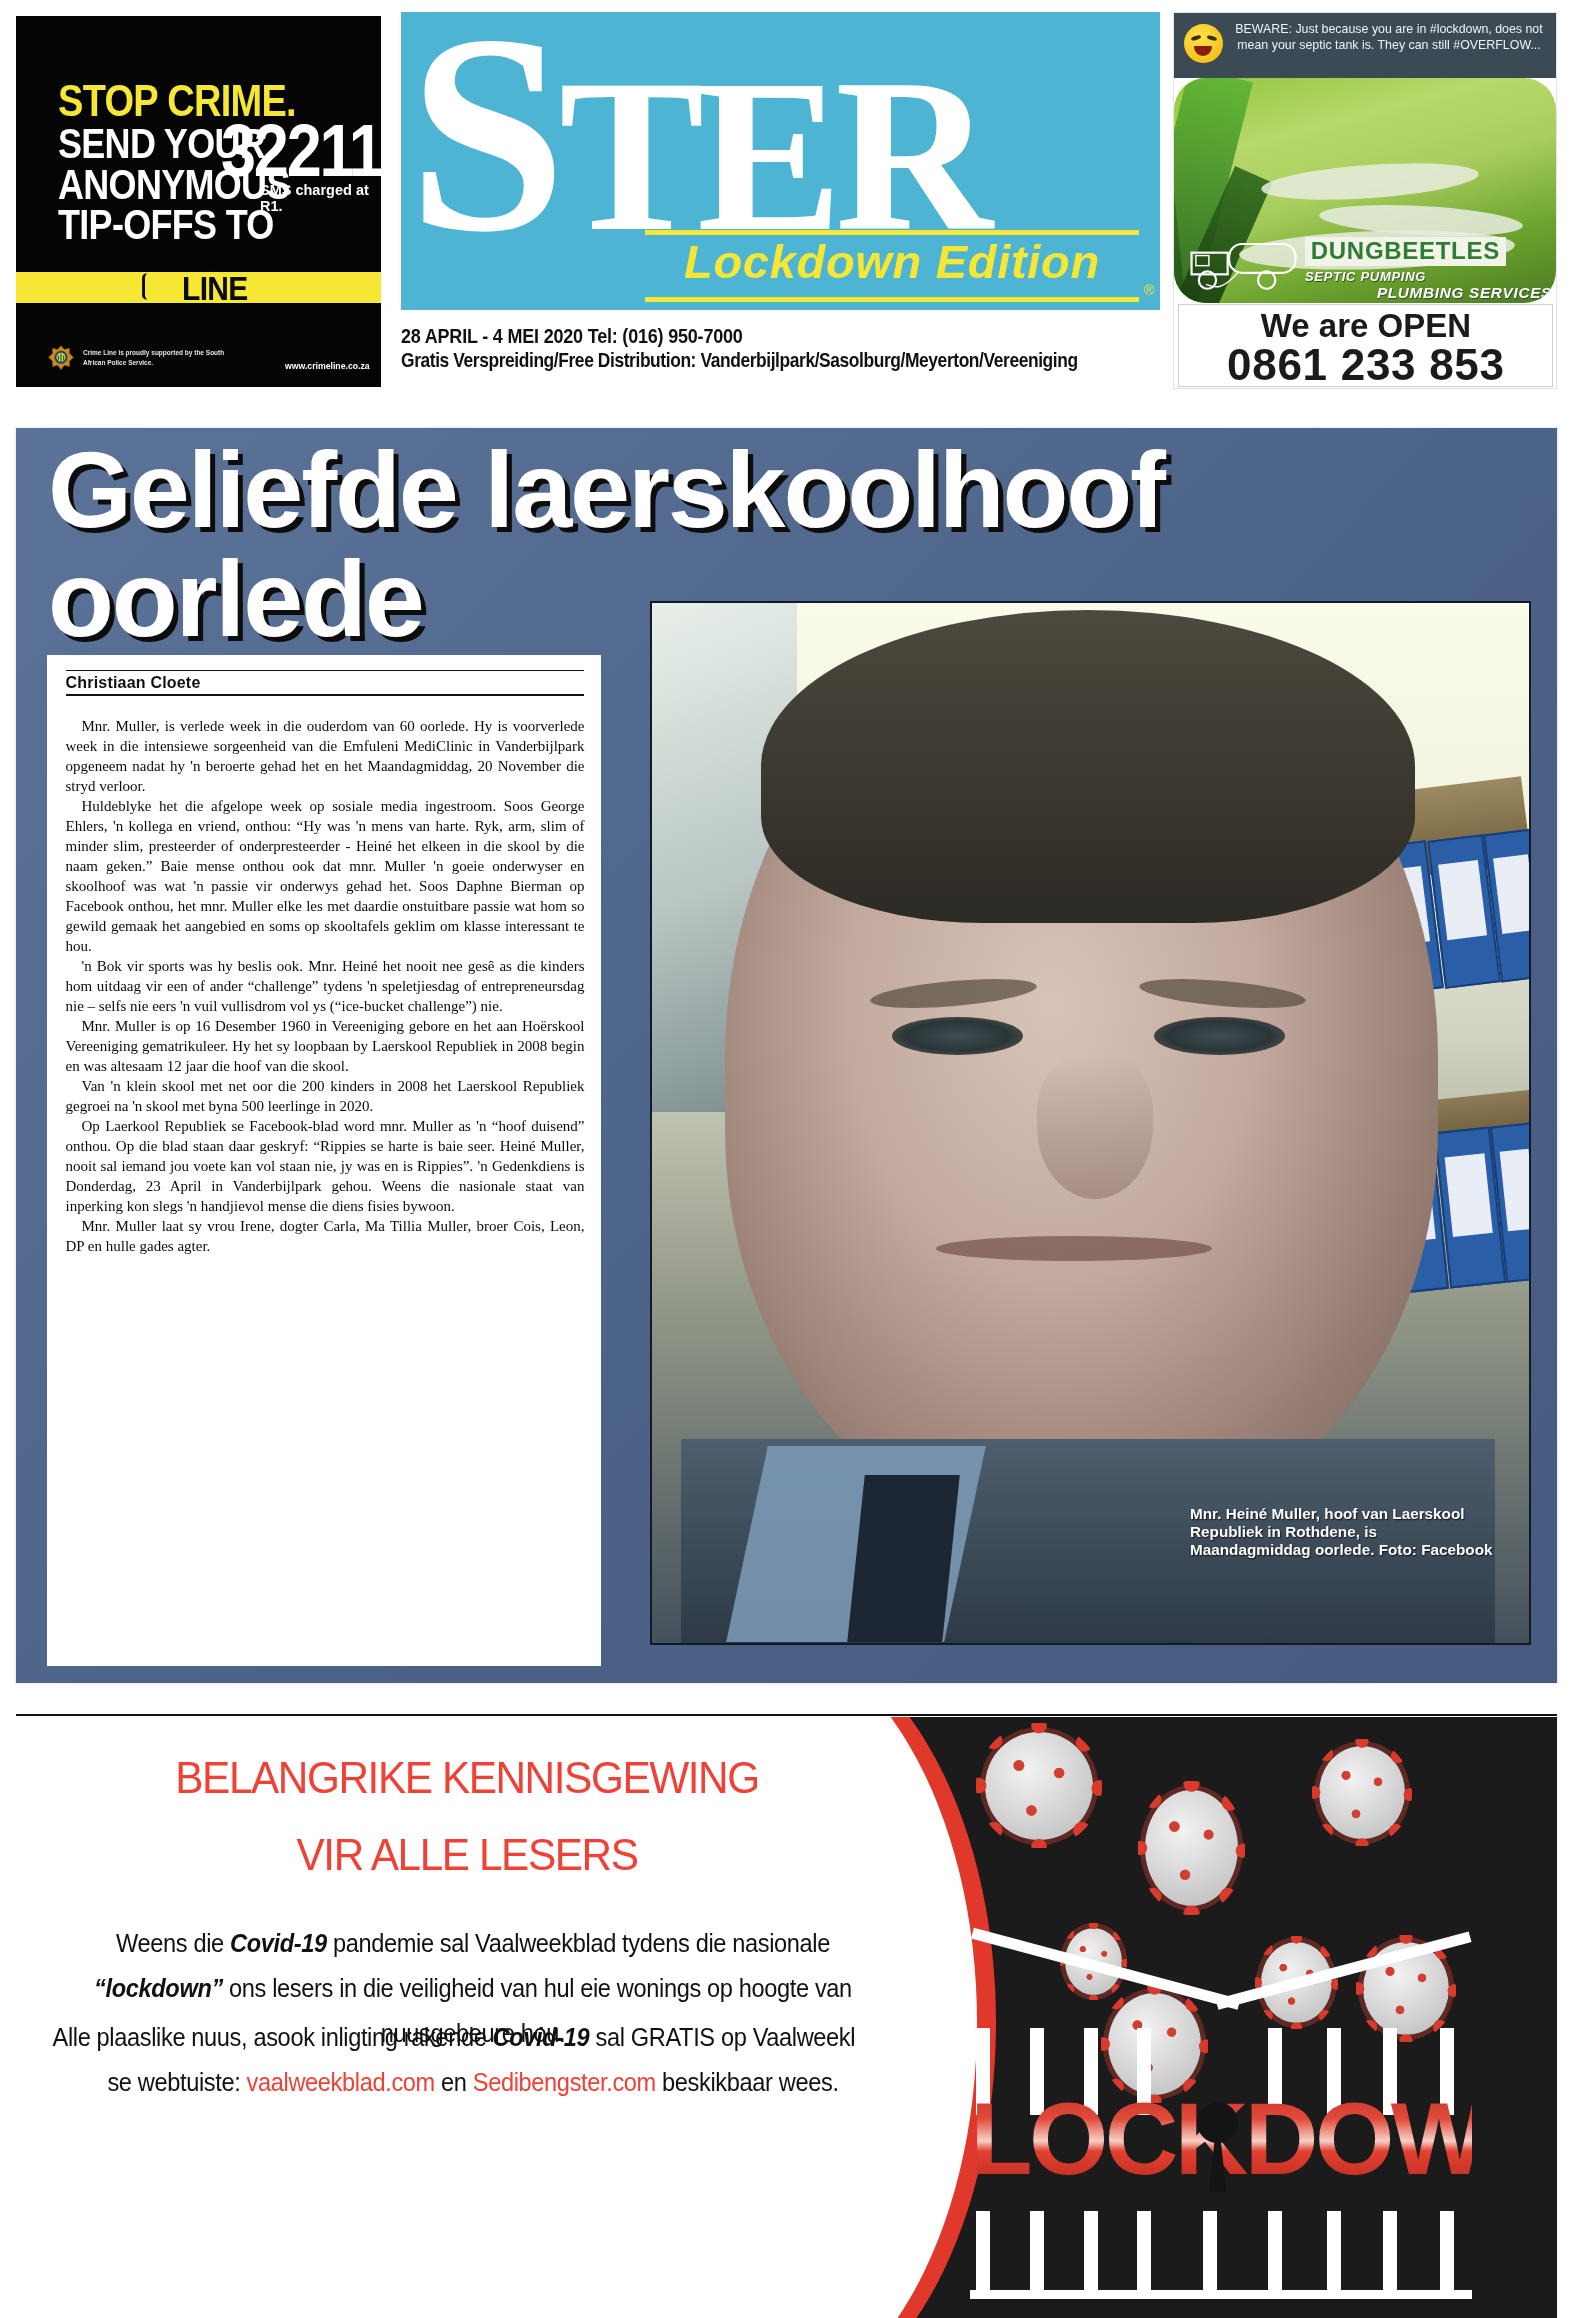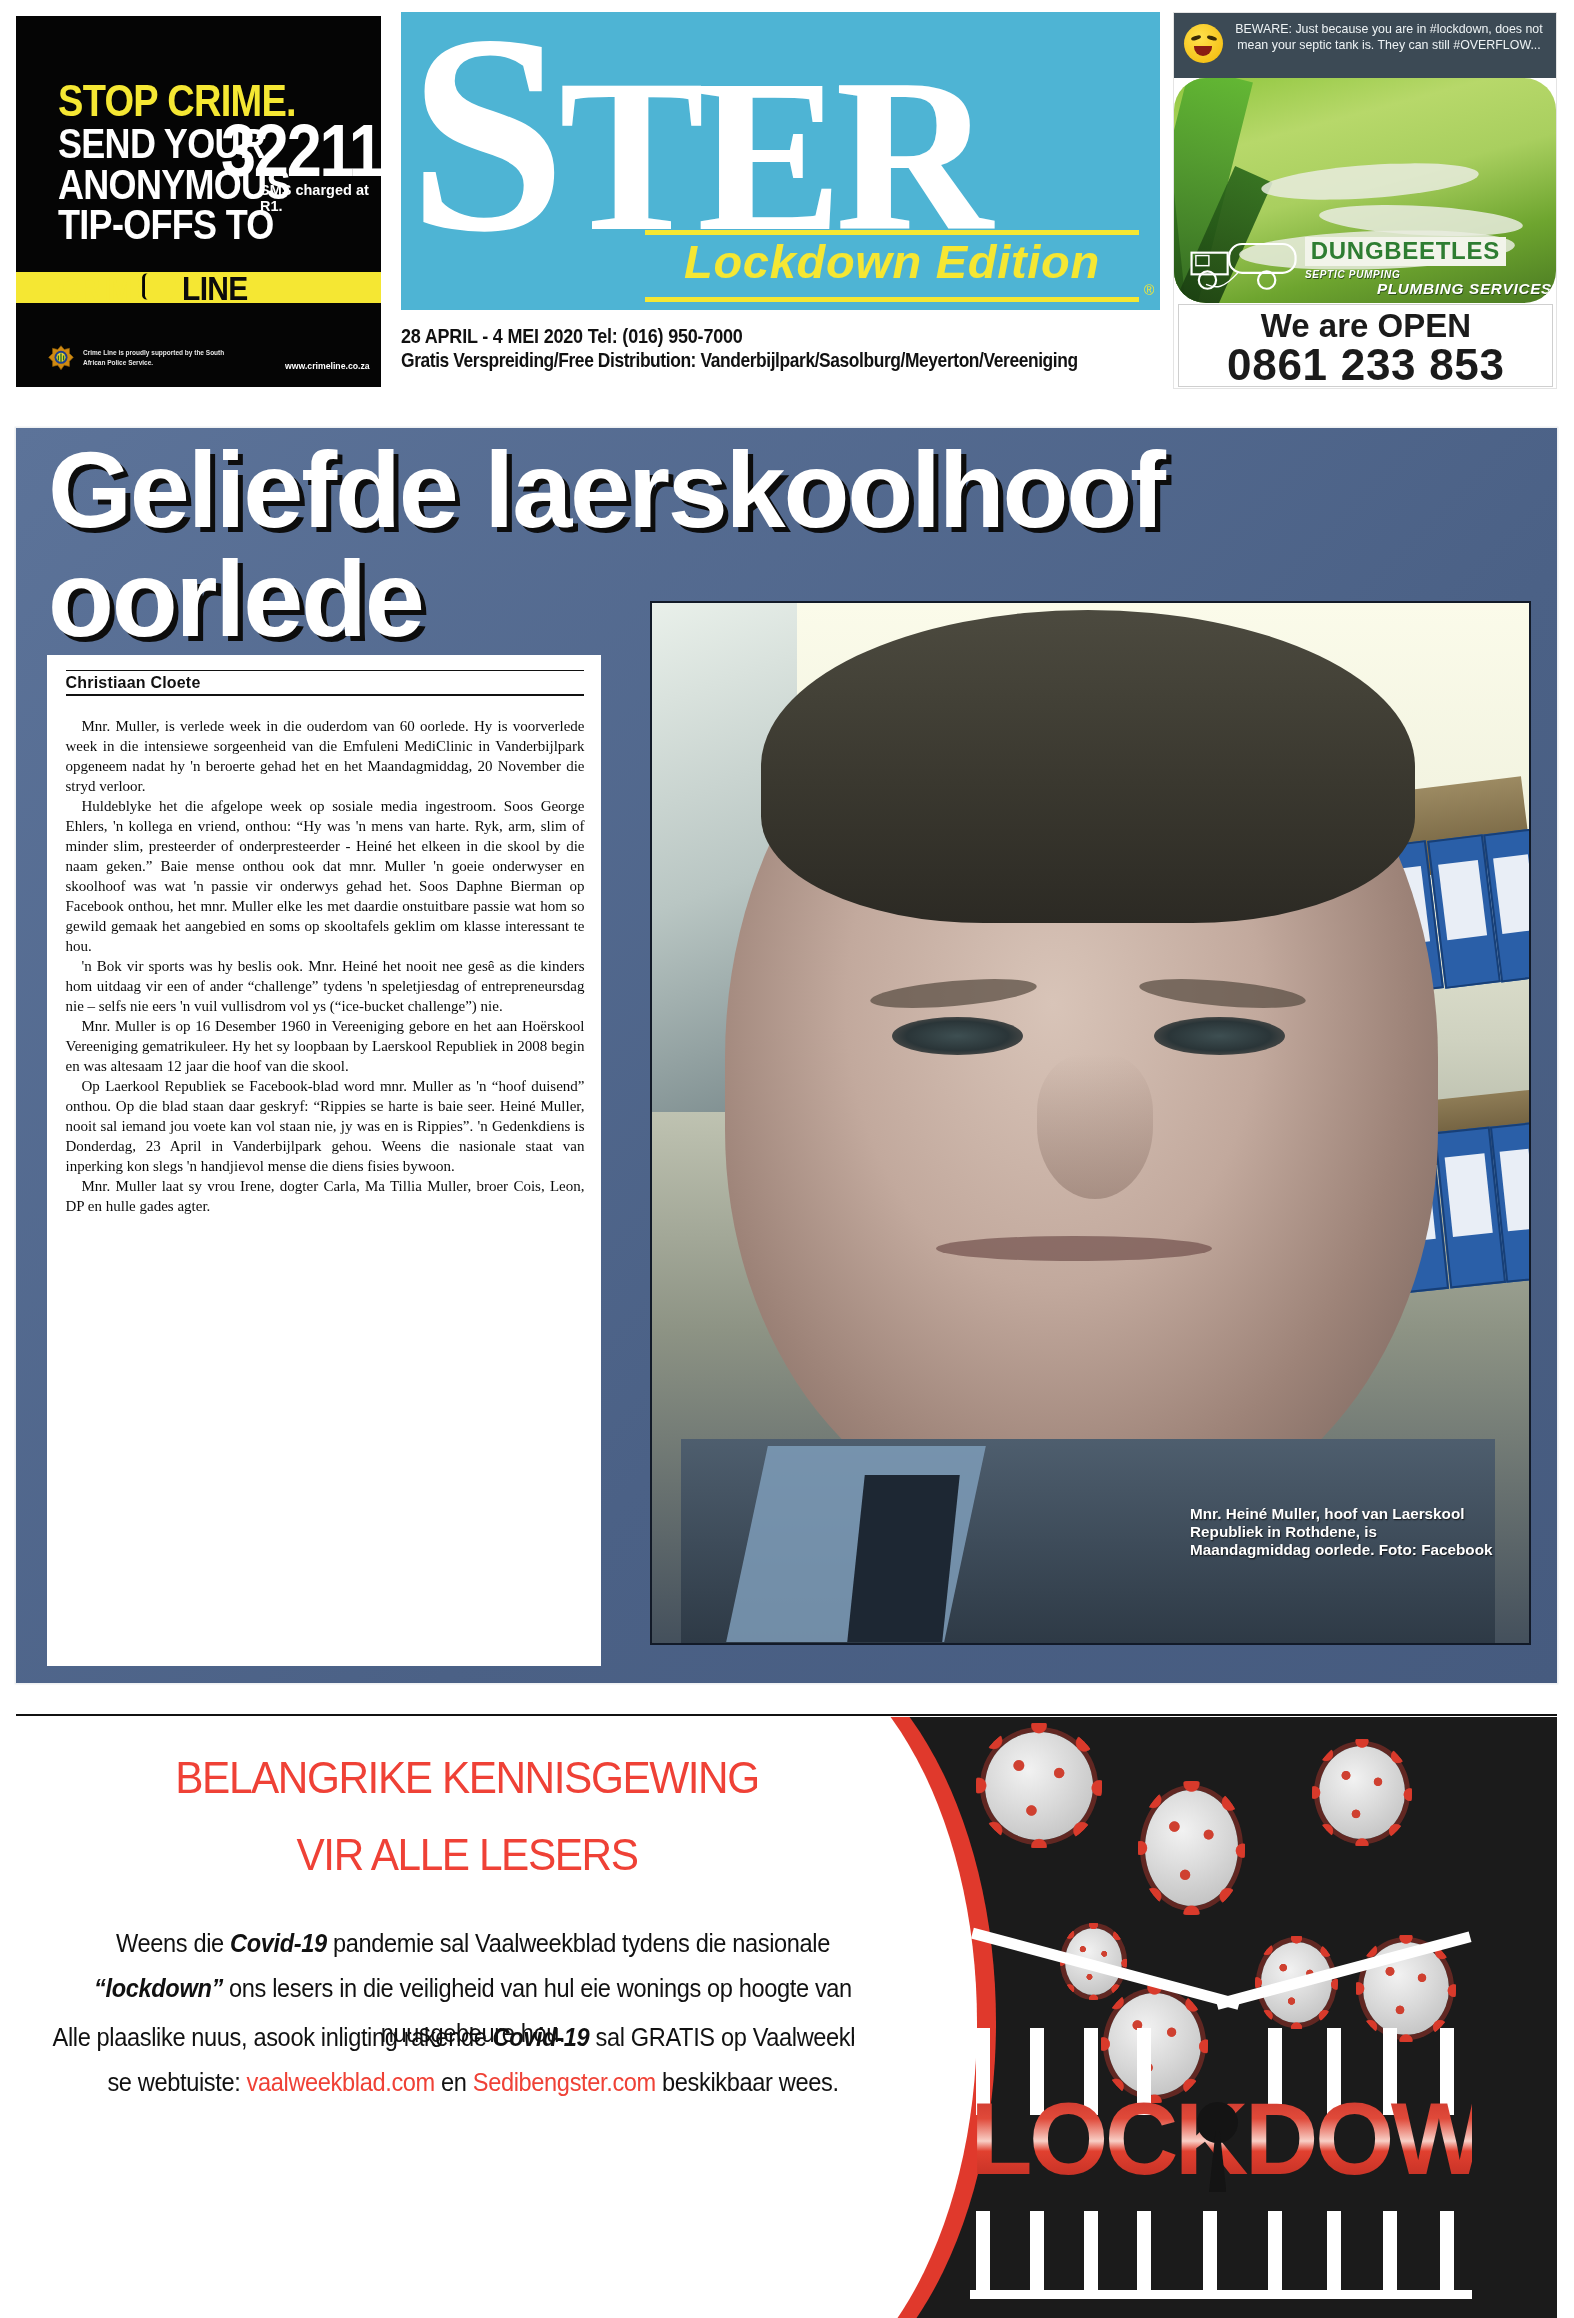--- a/index.html
+++ b/index.html
@@ -80,21 +80,21 @@
       background:linear-gradient(180deg,#2d6b1c,#10260b);}
   .dung-splash{position:absolute;background:#e9ecdf;opacity:.85;border-radius:50%;}
   #ds1{left:87px;top:87px;width:218px;height:33px;transform:rotate(-4deg);}
   #ds2{left:145px;top:128px;width:204px;height:29px;transform:rotate(3deg);}
   #ds3{left:65px;top:153px;width:276px;height:38px;transform:rotate(-2deg);}
   #dung-truck{position:absolute;left:13px;top:153px;width:116px;height:65px;}
   #dung-logo{position:absolute;left:131px;top:159px;width:247px;}
   #dung-name{background:#f2f4ea;color:#2e7d32;font-size:24px;font-weight:bold;
       letter-spacing:0.7px;padding:0.7px 5.8px;display:inline-block;
       font-family:"Liberation Sans",sans-serif;}
-  #dung-serv1{color:#fff;font-size:10px;font-weight:bold;font-style:italic;letter-spacing:0.7px;
+  #dung-serv1{color:#fff;font-size:13px;font-weight:bold;font-style:italic;letter-spacing:0.7px;
       margin-top:2.9px;text-shadow:0.7px 0.7px 0 #2c4d1a;}
   #dung-serv2{color:#fff;font-size:15.3px;font-weight:bold;font-style:italic;letter-spacing:0.7px;
       text-align:right;text-shadow:0.7px 0.7px 0 #2c4d1a;}
   #dung-open-box{position:absolute;left:4.4px;top:291px;width:373px;height:81px;background:#fff;
       border:1.5px solid #cfcfcf;}
   #dung-open{position:absolute;left:0;top:2.9px;width:373px;text-align:center;font-size:33px;
       font-weight:bold;color:#1b1b1b;}
   #dung-phone{position:absolute;left:0;top:35px;width:373px;text-align:center;font-size:44px;
       font-weight:bold;color:#1b1b1b;letter-spacing:0.7px;}
 
@@ -305,20 +305,21 @@
     <div id="byline-wrap">
       <div id="byline-top"></div>
       <div id="byline">Christiaan Cloete</div>
       <div id="byline-bot"></div>
     </div>
     <div id="body-text">
       <p>Mnr. Muller, is verlede week in die ouderdom van 60 oorlede. Hy is voorverlede week in die intensiewe sorgeenheid van die Emfuleni MediClinic in Vanderbijlpark opgeneem nadat hy 'n beroerte gehad het en het Maandagmiddag, 20 November die stryd verloor.</p>
       <p>Huldeblyke het die afgelope week op sosiale media ingestroom. Soos George Ehlers, 'n kollega en vriend, onthou: “Hy was 'n mens van harte. Ryk, arm, slim of minder slim, presteerder of onderpresteerder -  Heiné het elkeen in die skool by die naam geken.” Baie mense onthou ook dat mnr. Muller 'n goeie onderwyser en skoolhoof was wat 'n passie vir onderwys gehad het. Soos Daphne Bierman op Facebook onthou, het mnr. Muller elke les met daardie onstuitbare passie wat hom so gewild  gemaak het aangebied en soms op skooltafels geklim om klasse interessant te hou.</p>
       <p>'n Bok vir sports was hy beslis ook. Mnr. Heiné  het nooit nee gesê as die kinders hom uitdaag vir een of ander “challenge” tydens 'n speletjiesdag of entrepreneursdag nie – selfs nie eers 'n vuil vullisdrom vol ys (“ice-bucket challenge”) nie.</p>
       <p>Mnr. Muller is op 16 Desember 1960 in Vereeniging gebore en het aan Hoërskool Vereeniging gematrikuleer. Hy het sy loopbaan by Laerskool Republiek in 2008 begin en was altesaam 12 jaar die hoof van die skool.</p>
+      <p>Van 'n klein skool met net oor die 200 kinders in 2008 het Laerskool Republiek gegroei na 'n skool met byna 500 leerlinge in 2020.</p>
       <p>Op Laerkool Republiek se Facebook-blad word mnr. Muller as 'n “hoof duisend” onthou. Op die blad staan daar geskryf: “Rippies se harte is baie seer. Heiné Muller, nooit sal iemand jou voete kan vol staan nie, jy was en is Rippies”. 'n Gedenkdiens is Donderdag, 23 April in Vanderbijlpark gehou. Weens die nasionale staat van inperking kon slegs 'n handjievol mense die diens fisies bywoon.</p>
       <p>Mnr. Muller laat sy vrou Irene, dogter Carla, Ma Tillia Muller, broer Cois, Leon, DP en hulle gades agter.</p>
     </div>
   </div>
 
   <div id="photo">
     <div class="ph" id="ph-bg-left"></div>
     <div class="ph" id="ph-shelf"></div>
     <div class="binder" style="left:727px;top:240px;width:52px;height:145px;transform:rotate(-7deg);">
         <div class="lbl"></div>

